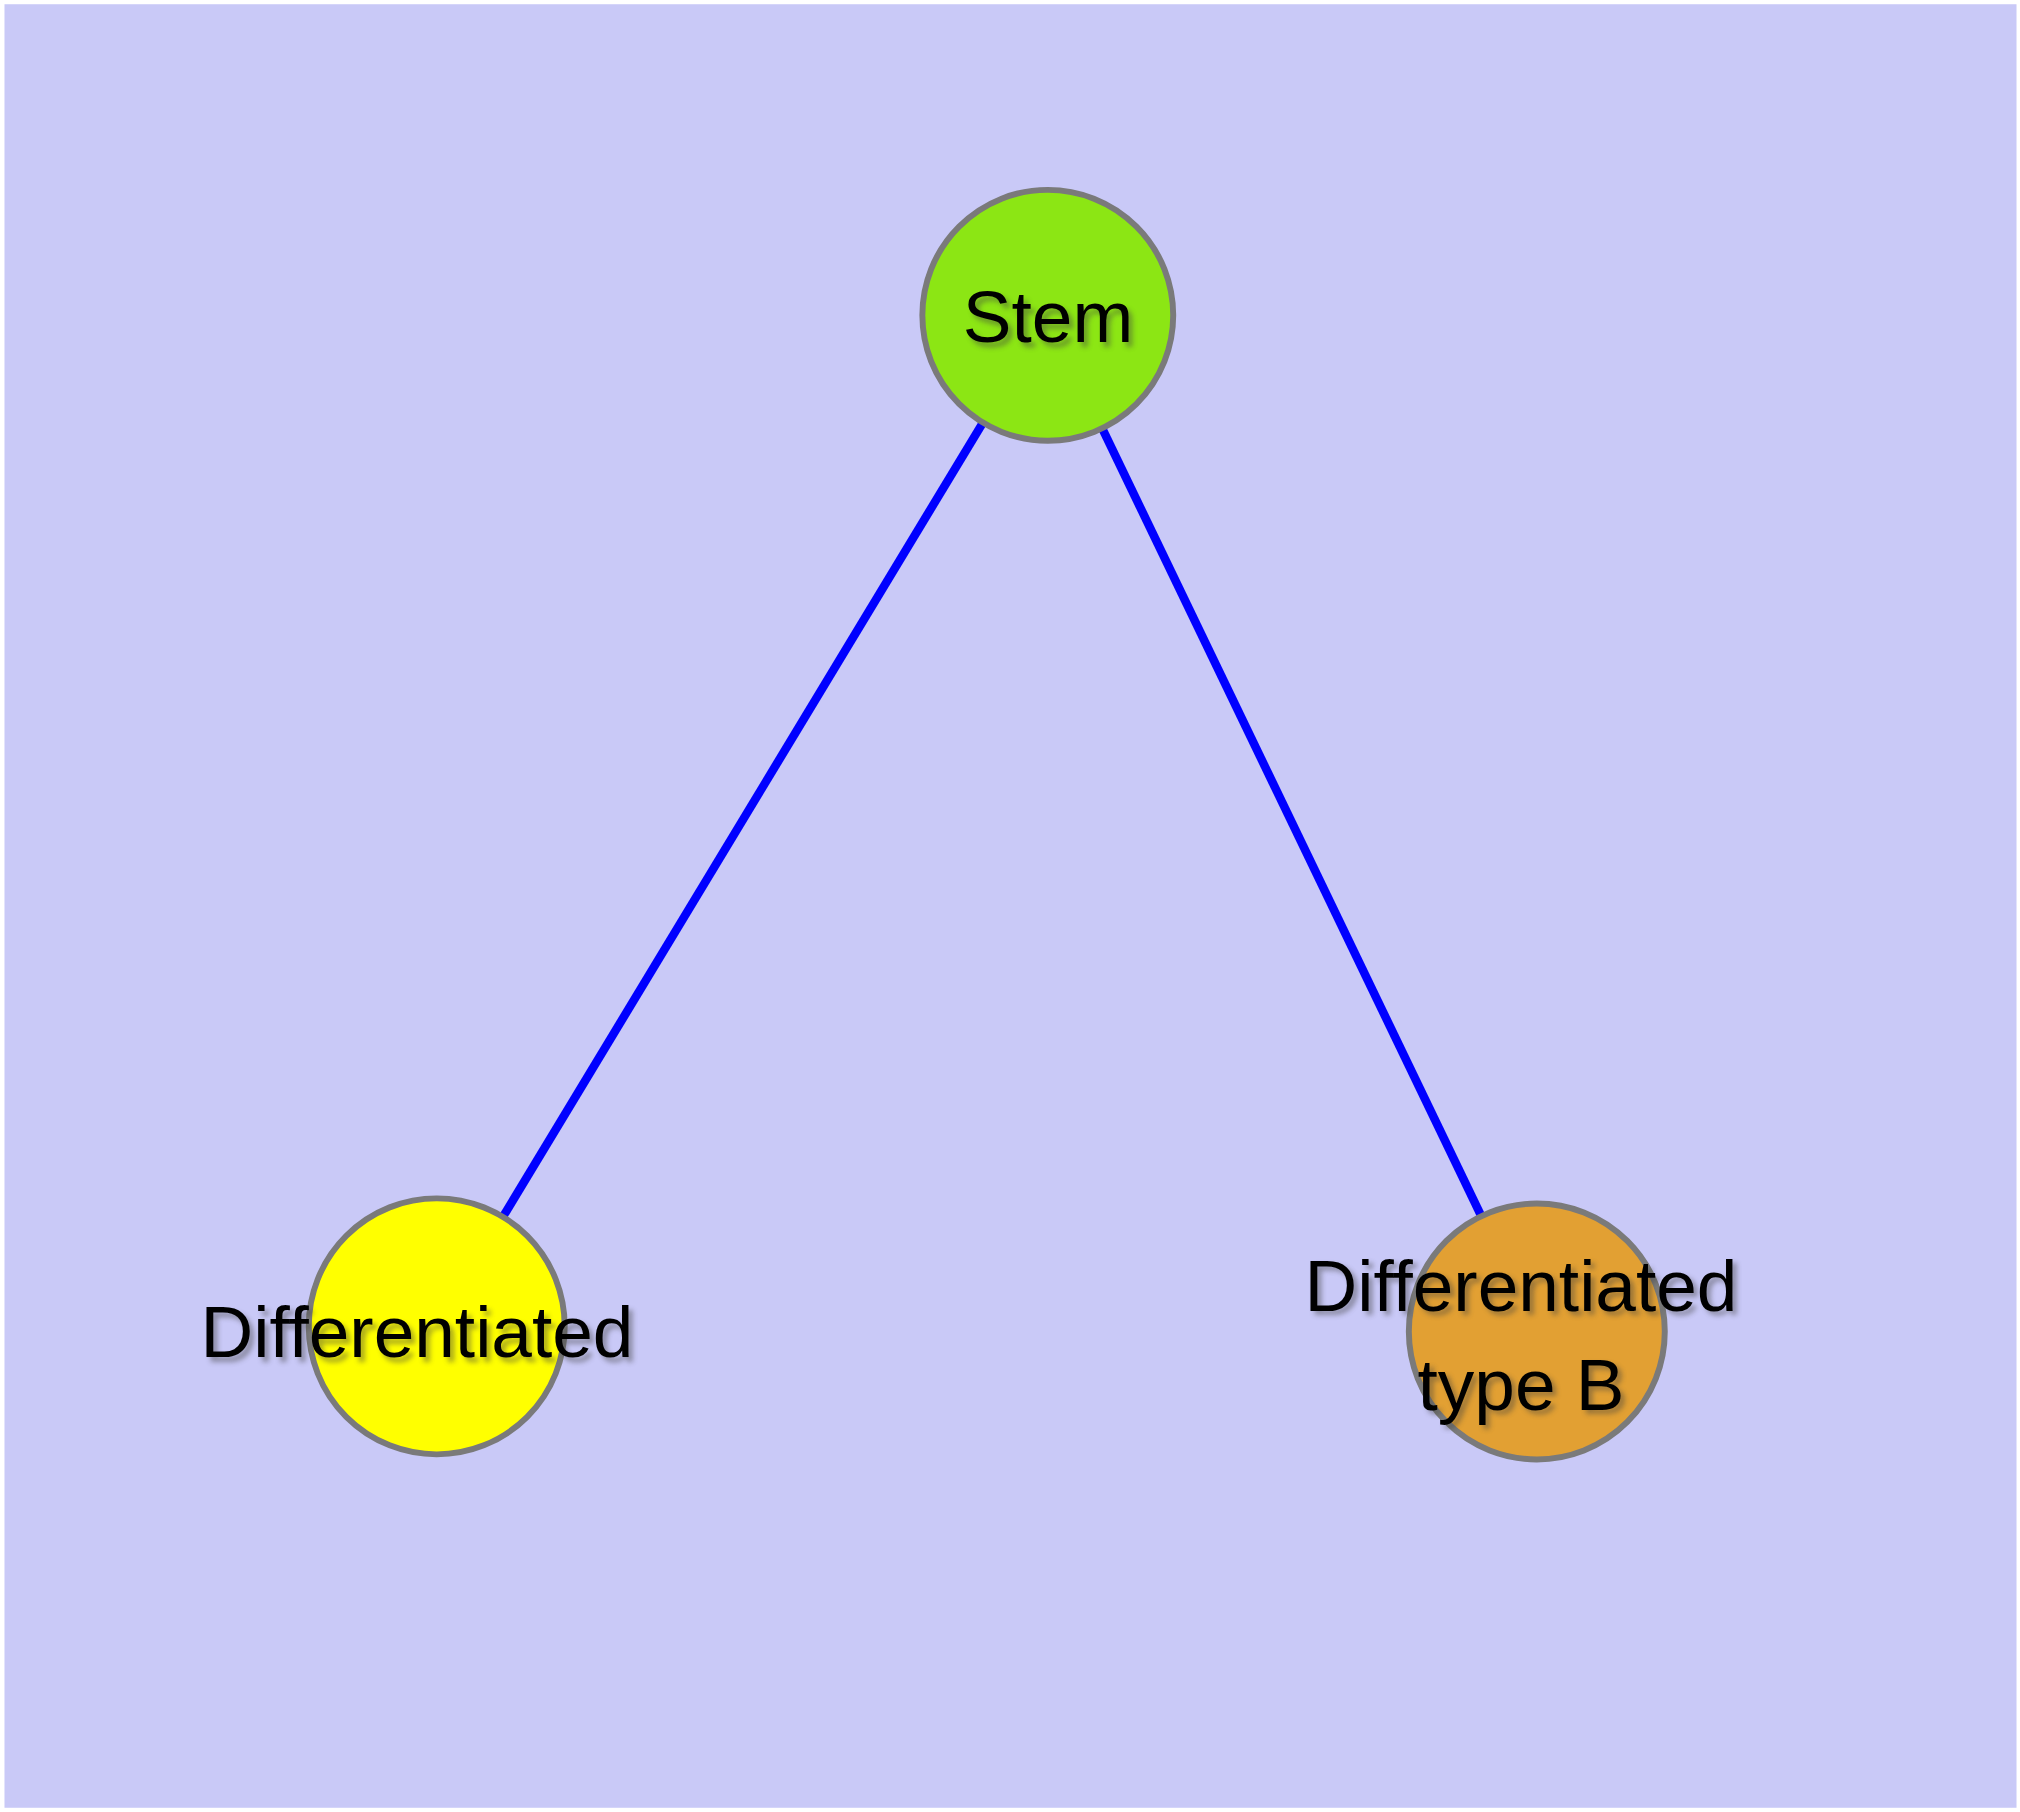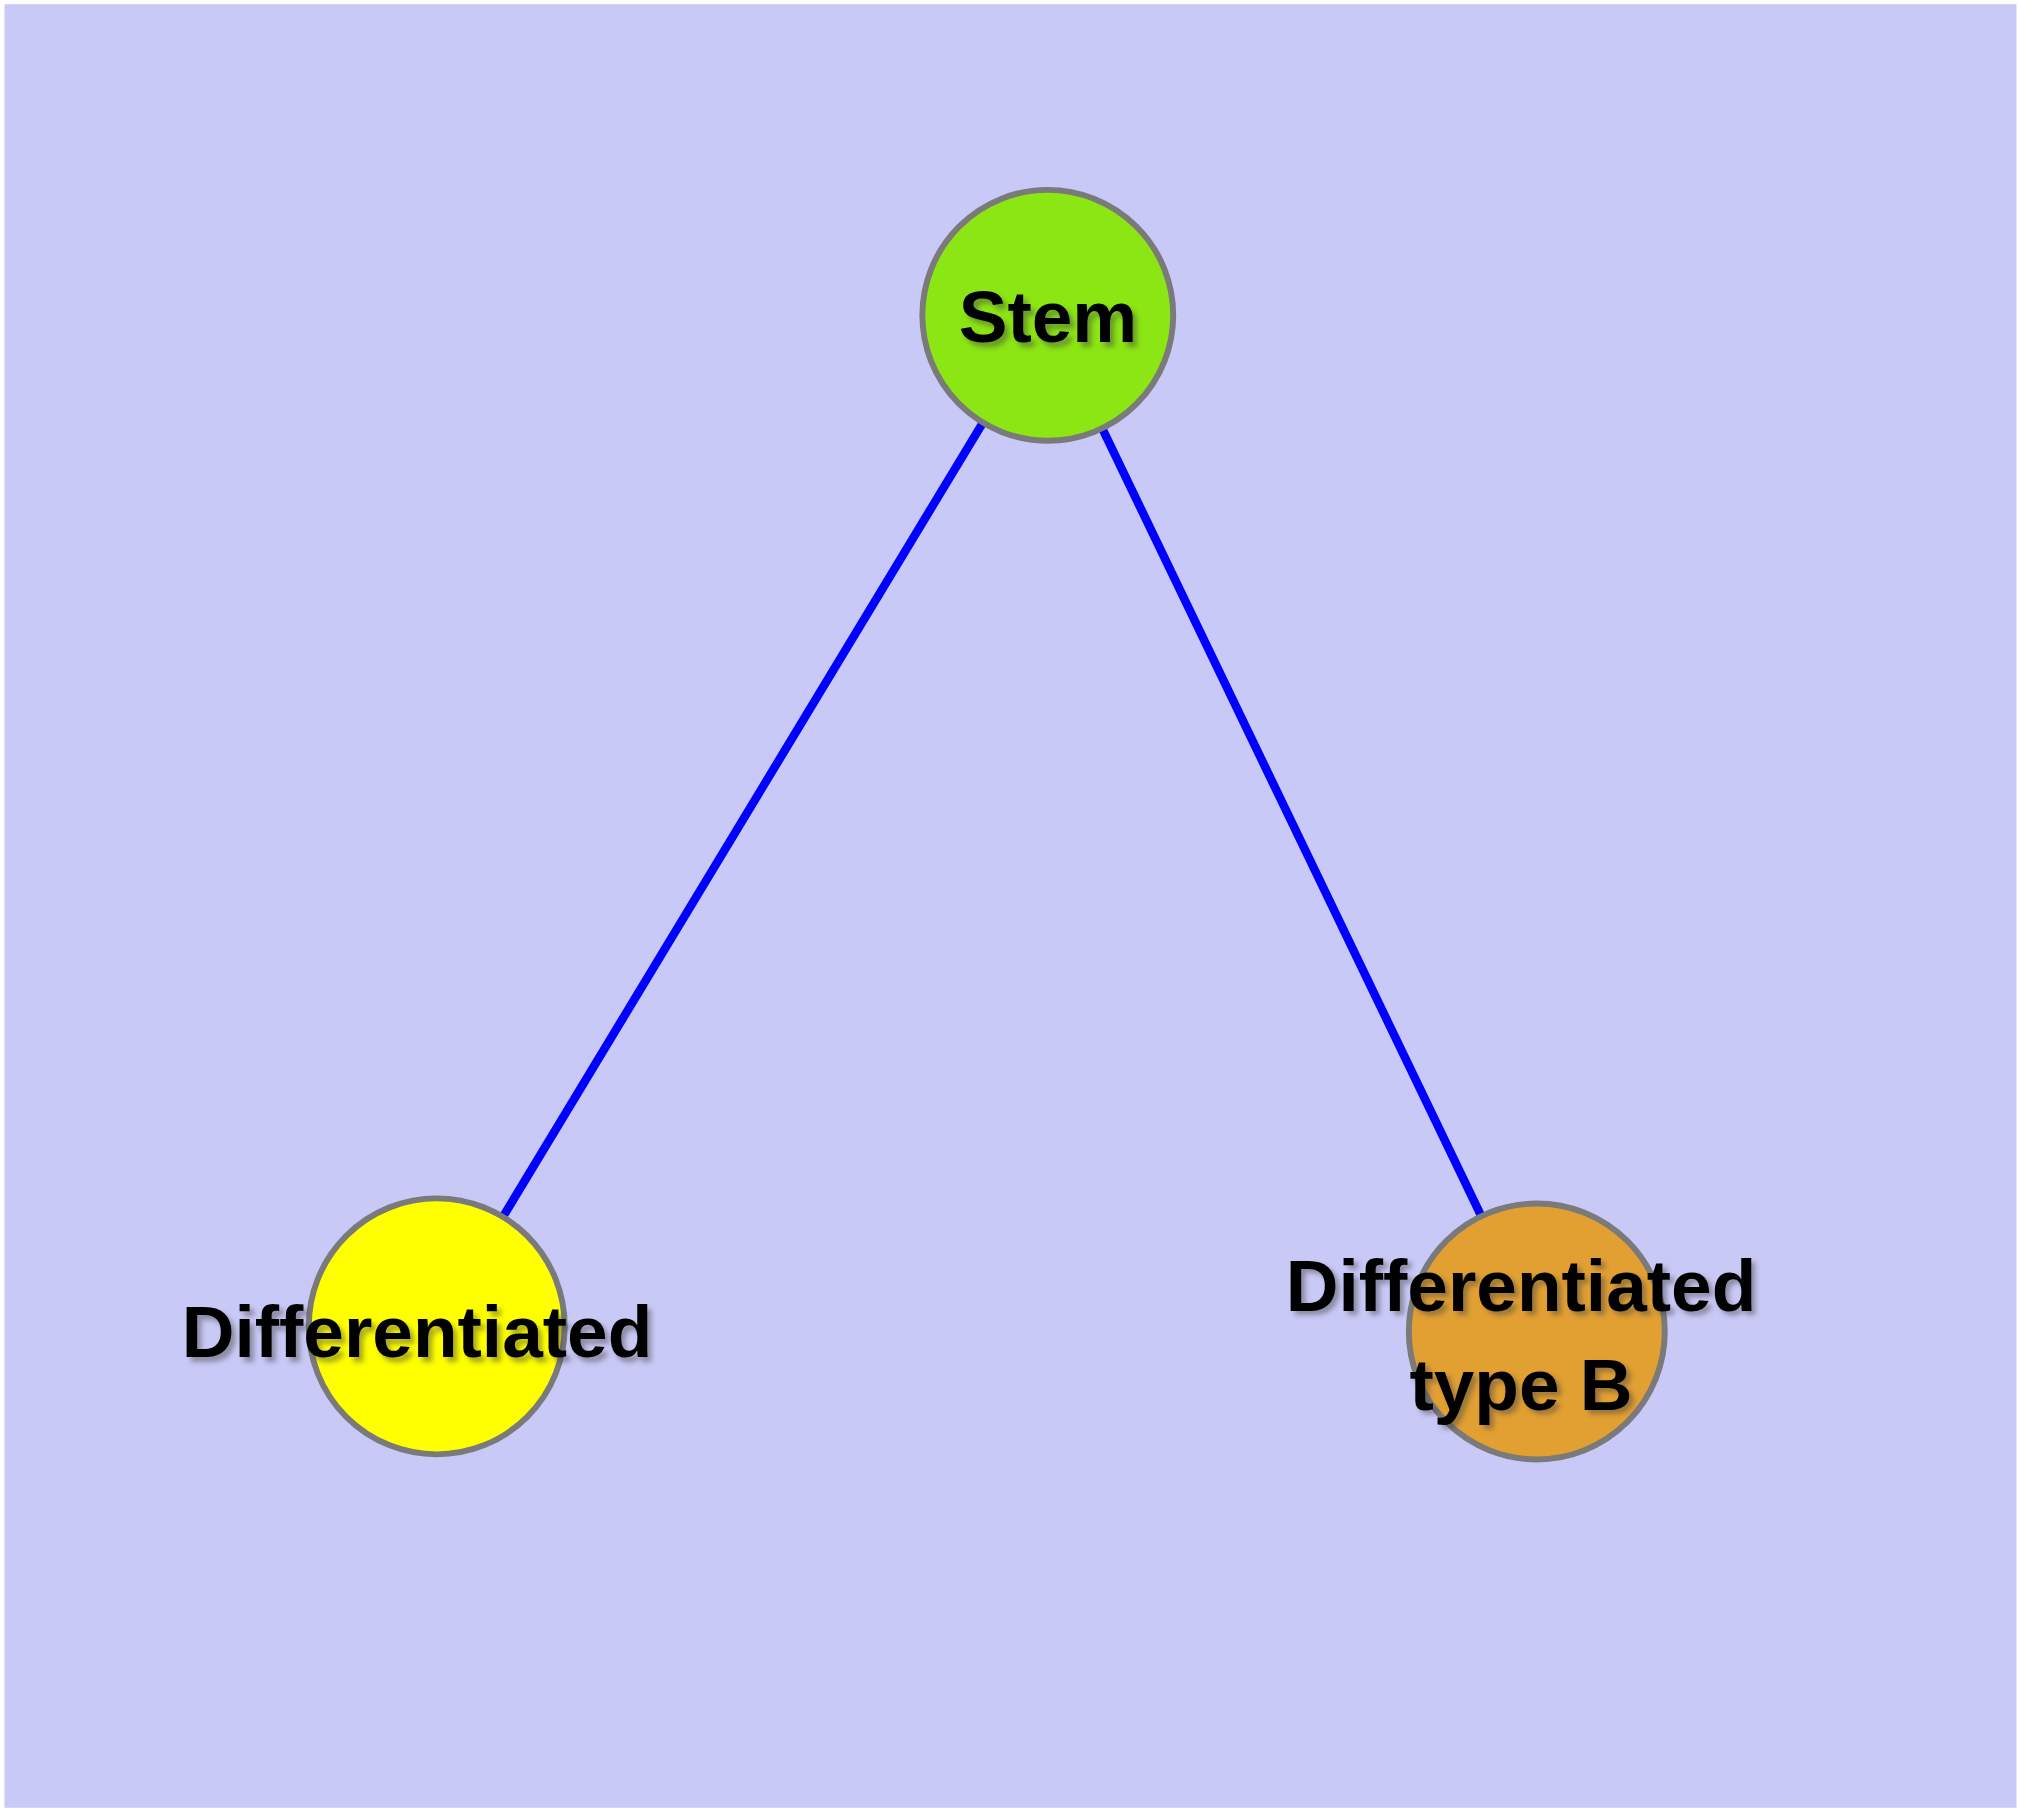--- a/index.html
+++ b/index.html
@@ -20,21 +20,21 @@
     left: 0;
     top: 0;
     width: 2021px;
     height: 1812px;
     display: block;
   }
   .node-label {
     position: absolute;
     transform: translate(-50%, -50%);
     color: #000000;
-    font-weight: bold;
+    font-weight: normal;
     font-size: 73px;
     line-height: 1.36;
     text-align: center;
     white-space: nowrap;
     text-shadow: 4.2px 4.2px 5.1px rgba(64, 64, 64, 0.45);
     letter-spacing: 0;
   }
   .node-label .line { display: block; }
   .label-stem   { left: 1048px; top: 317px; }
   .label-type-a { left: 417px;  top: 1332px; }

